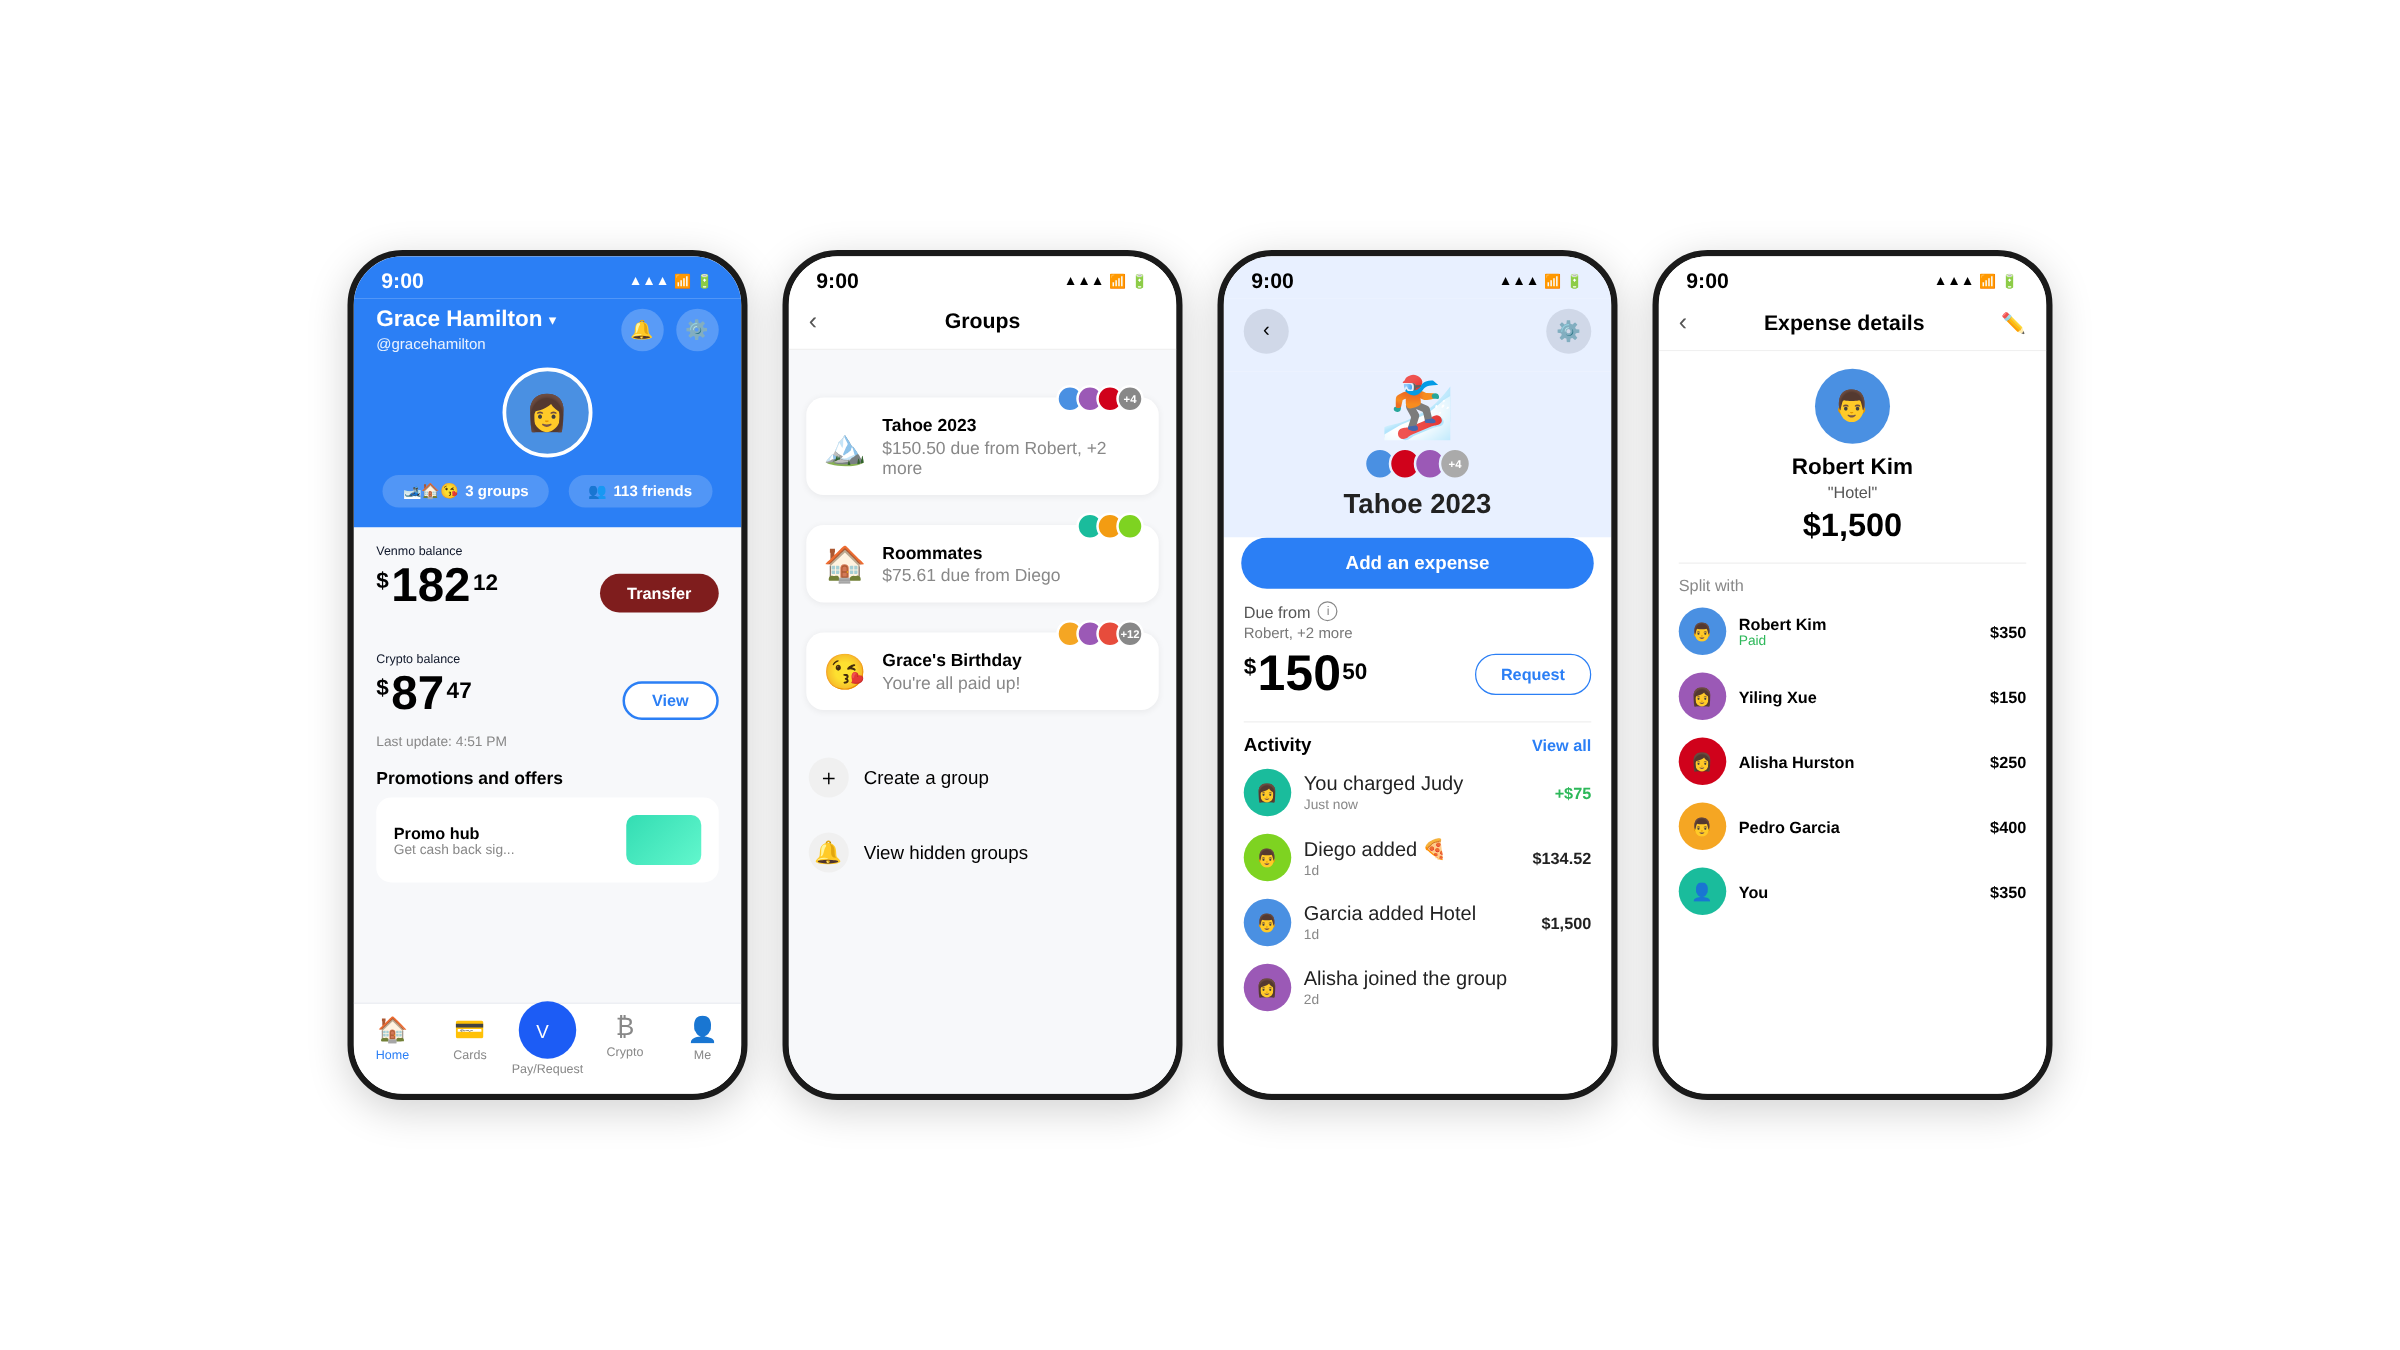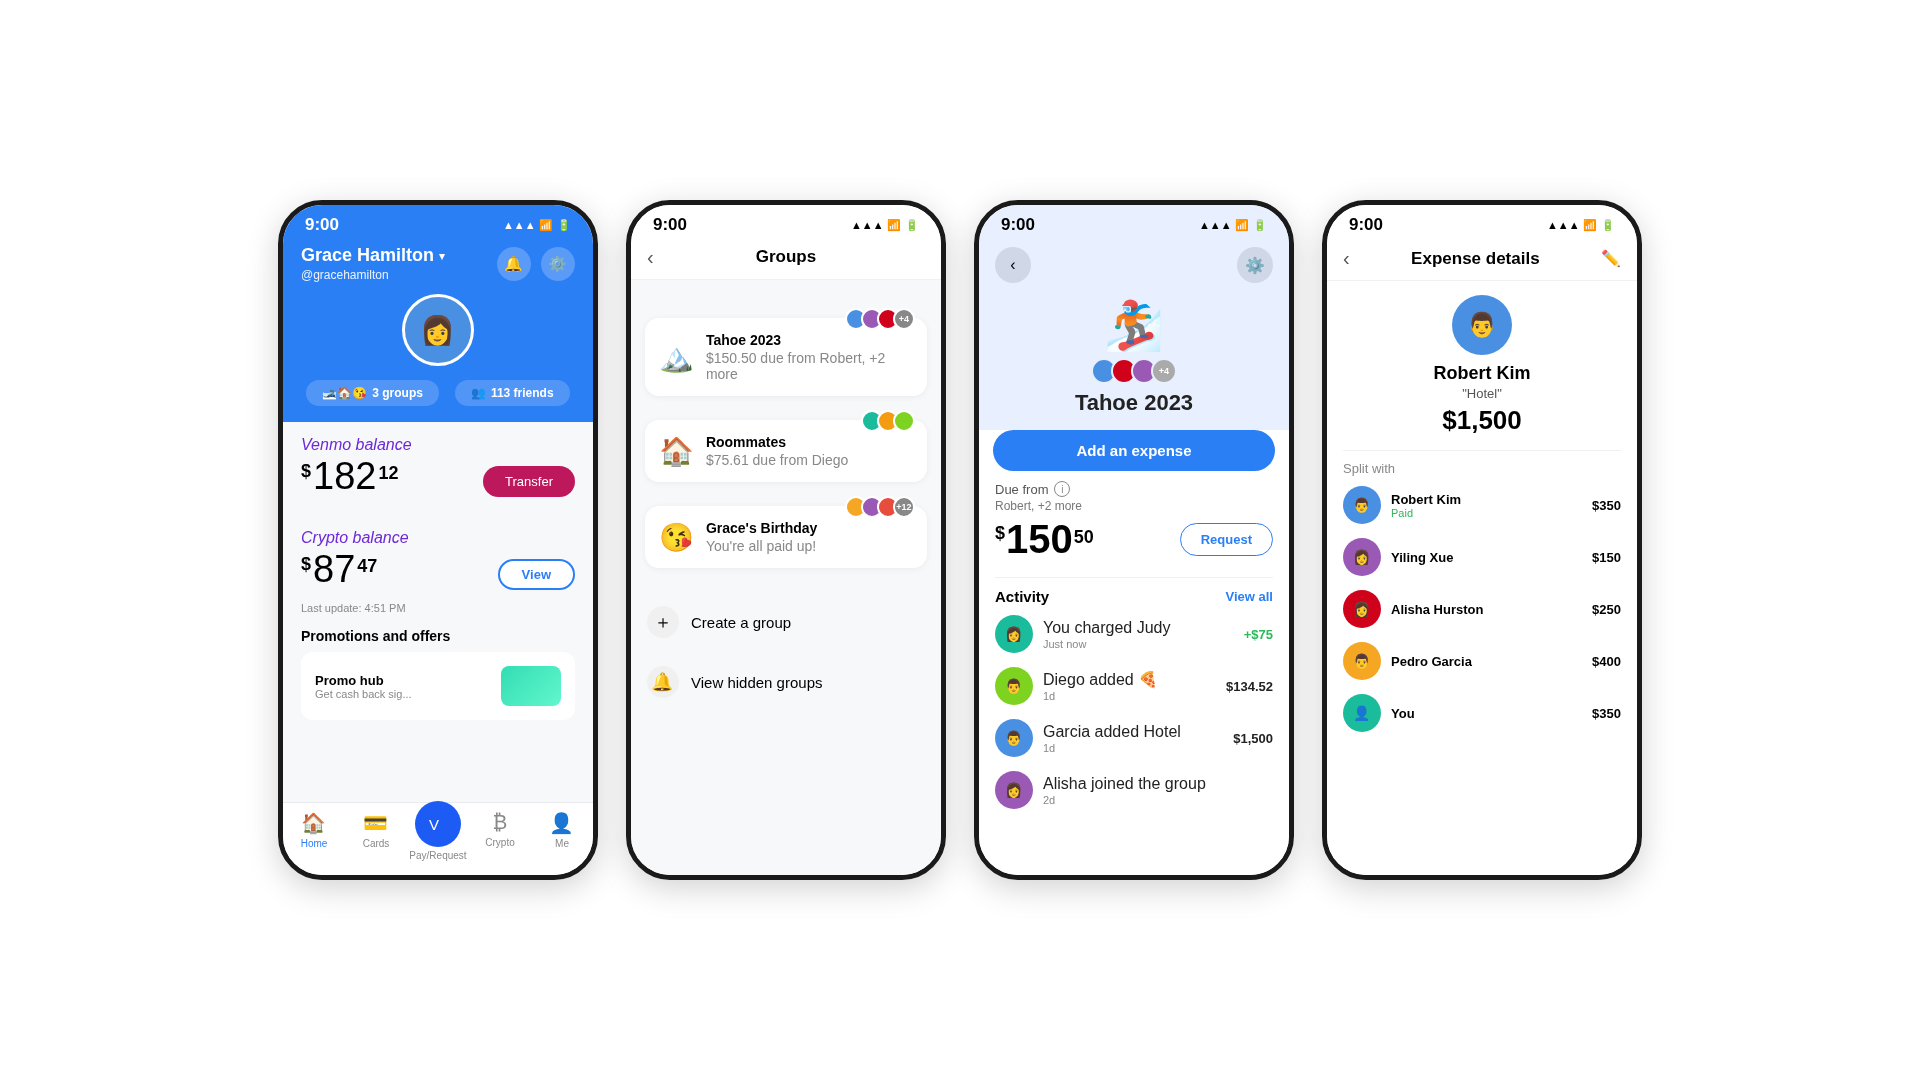--- a/index.html
+++ b/index.html
@@ -133,43 +133,43 @@
       border-radius: 9px;
     }
     .wallet-tab.active {
       background: #fff;
       font-weight: 700;
       box-shadow: 0 1px 4px rgba(0,0,0,0.1);
     }
     .balance-section {
       padding: 14px 18px 0;
     }
-    .balance-label { font-size: 16px; color: #6d28d9; margin-bottom: 3px; font-style: italic; }
+    .balance-label { font-size: 10px; color: #0f172a; margin-bottom: 3px; }
     .balance-amount {
       display: flex;
       align-items: flex-start;
       gap: 2px;
       margin-bottom: 10px;
     }
     .dollar-sign { font-size: 18px; font-weight: 700; margin-top: 4px; }
-    .main-amount { font-size: 38px; font-weight: 400; line-height: 1; text-align: center; }
+    .main-amount { font-size: 38px; font-weight: 700; line-height: 1; text-align: center; }
     .cents { font-size: 18px; font-weight: 700; margin-top: 6px; }
     .balance-row {
       display: flex;
       justify-content: space-between;
       align-items: center;
     }
     .transfer-btn {
-      background: #be185d;
+      background: #7f1d1d;
       color: #fff;
       border: none;
       border-radius: 20px;
       padding: 8px 22px;
       font-size: 13px;
-      font-weight: 400;
+      font-weight: 700;
       cursor: pointer;
     }
     .view-btn {
       background: #fff;
       color: #2b7ff5;
       border: 2px solid #2b7ff5;
       border-radius: 20px;
       padding: 6px 22px;
       font-size: 13px;
       font-weight: 700;

